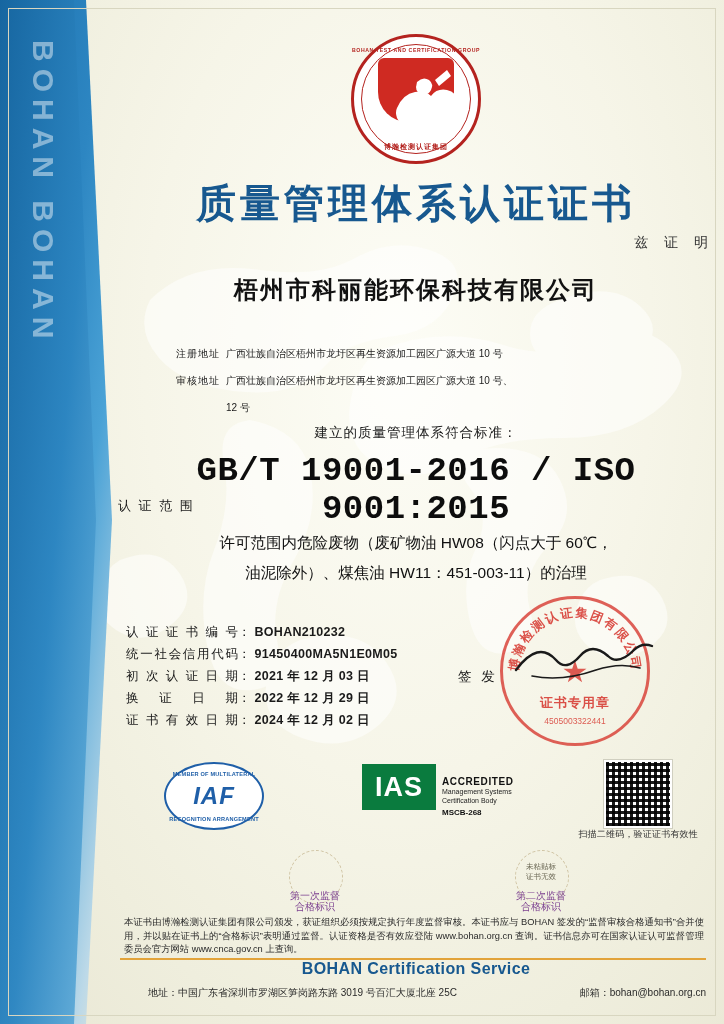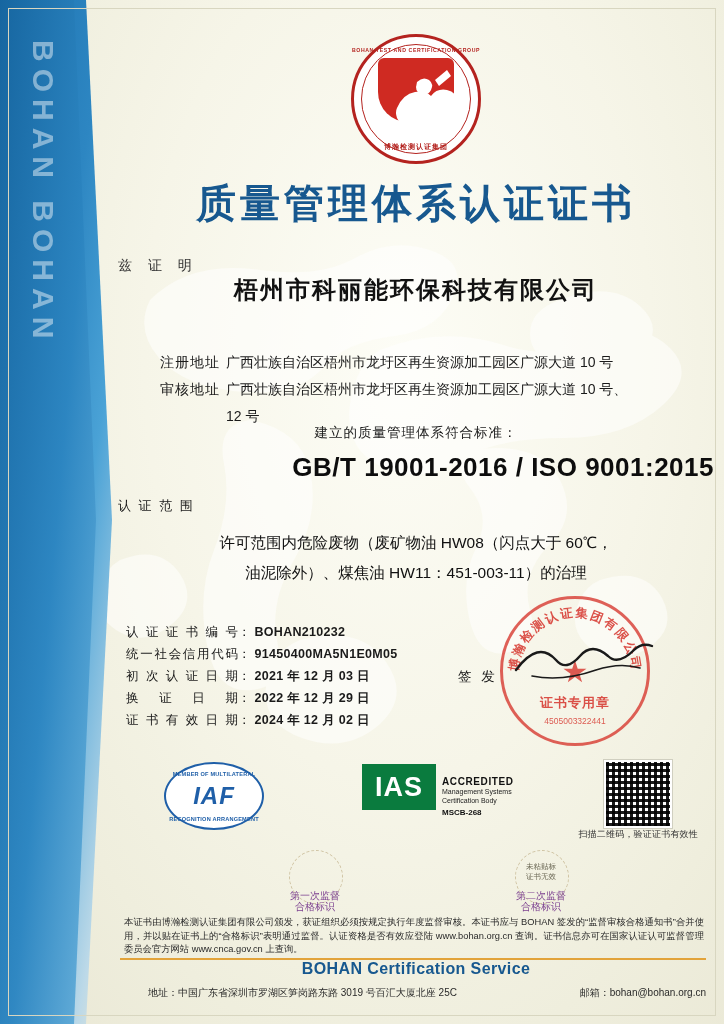--- a/index.html
+++ b/index.html
@@ -131,46 +131,44 @@
     font-family: "Liberation Serif", serif;
     font-size: 40px;
     letter-spacing: 4px;
     color: #17588f;
     font-weight: bold;
   }
   .hereby {
     position: absolute;
     top: 234px;
     left: 0; right: 0;
-    text-align: left;
+    text-align: right;
     font-size: 14px;
     letter-spacing: 6px;
     color: #333;
-    margin-top: 23px;
   }
   .company {
     position: absolute;
     top: 274px;
     left: 0; right: 0;
     text-align: center;
     font-size: 24px;
     letter-spacing: 2px;
     color: #111;
     font-weight: bold;
     font-family: "Liberation Serif", serif;
   }
 
   .addr-block {
     position: absolute;
     top: 344px;
     left: 10px;
     right: 18px;
-    font-size: 14px;
+    font-size: 10px;
     color: #1a1a1a;
-    margin-top: 8px;
   }
   .addr-row {
     display: flex;
     align-items: flex-start;
     margin-bottom: 7px;
     line-height: 20px;
   }
   .addr-label {
     width: 92px;
     text-align: right;
@@ -187,25 +185,26 @@
     left: 0; right: 0;
     text-align: center;
     font-size: 13.5px;
     color: #1a1a1a;
     letter-spacing: 1px;
   }
   .std-code {
     position: absolute;
     top: 452px;
     left: 0; right: 0;
-    text-align: right;
-    font-size: 26px;
+    text-align: center;
+    font-size: 34px;
     font-weight: bold;
     color: #0d0d0d;
     letter-spacing: .5px;
+    font-family: Liberation Mono, monospace;
   }
   .scope-lead {
     position: absolute;
     top: 497px;
     left: 0; right: 0;
     text-align: left;
     font-size: 13px;
     letter-spacing: 2px;
     color: #1a1a1a;
   }

